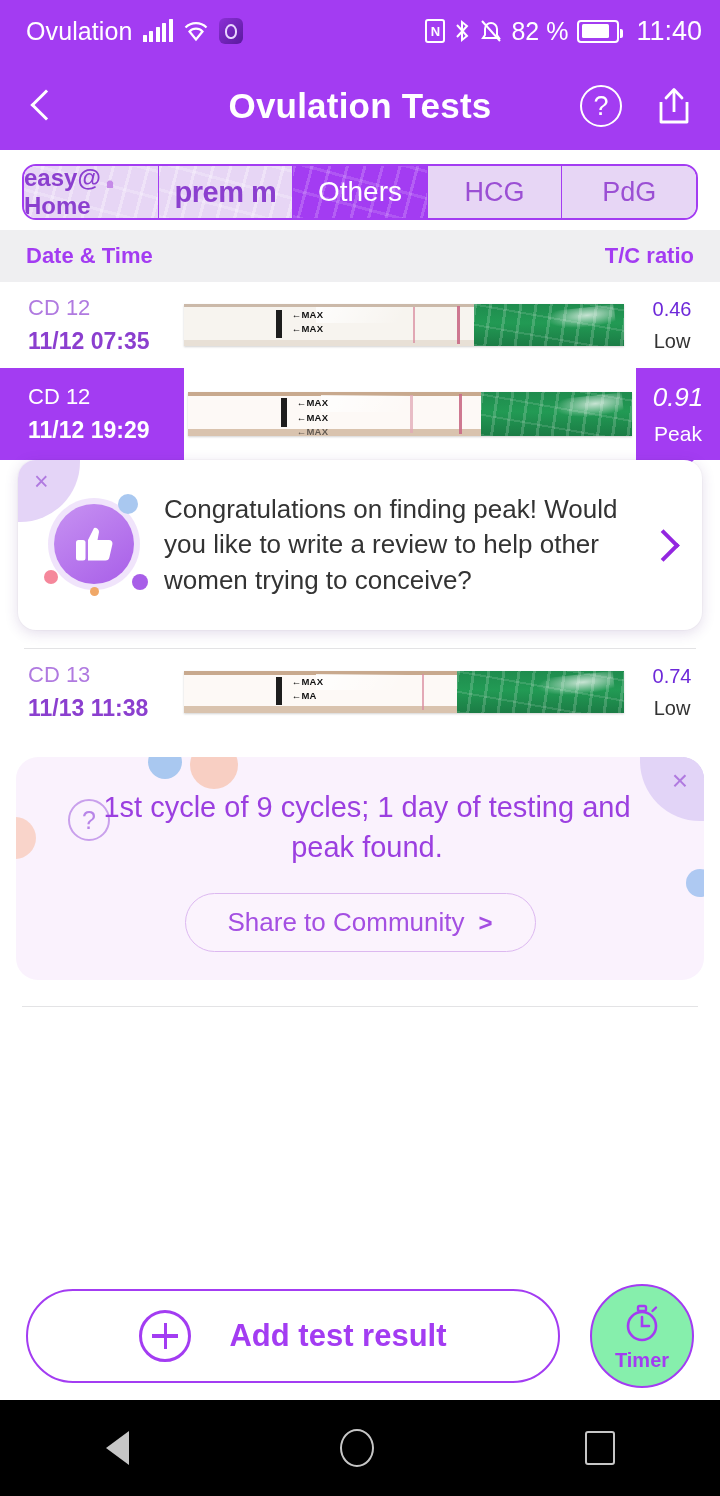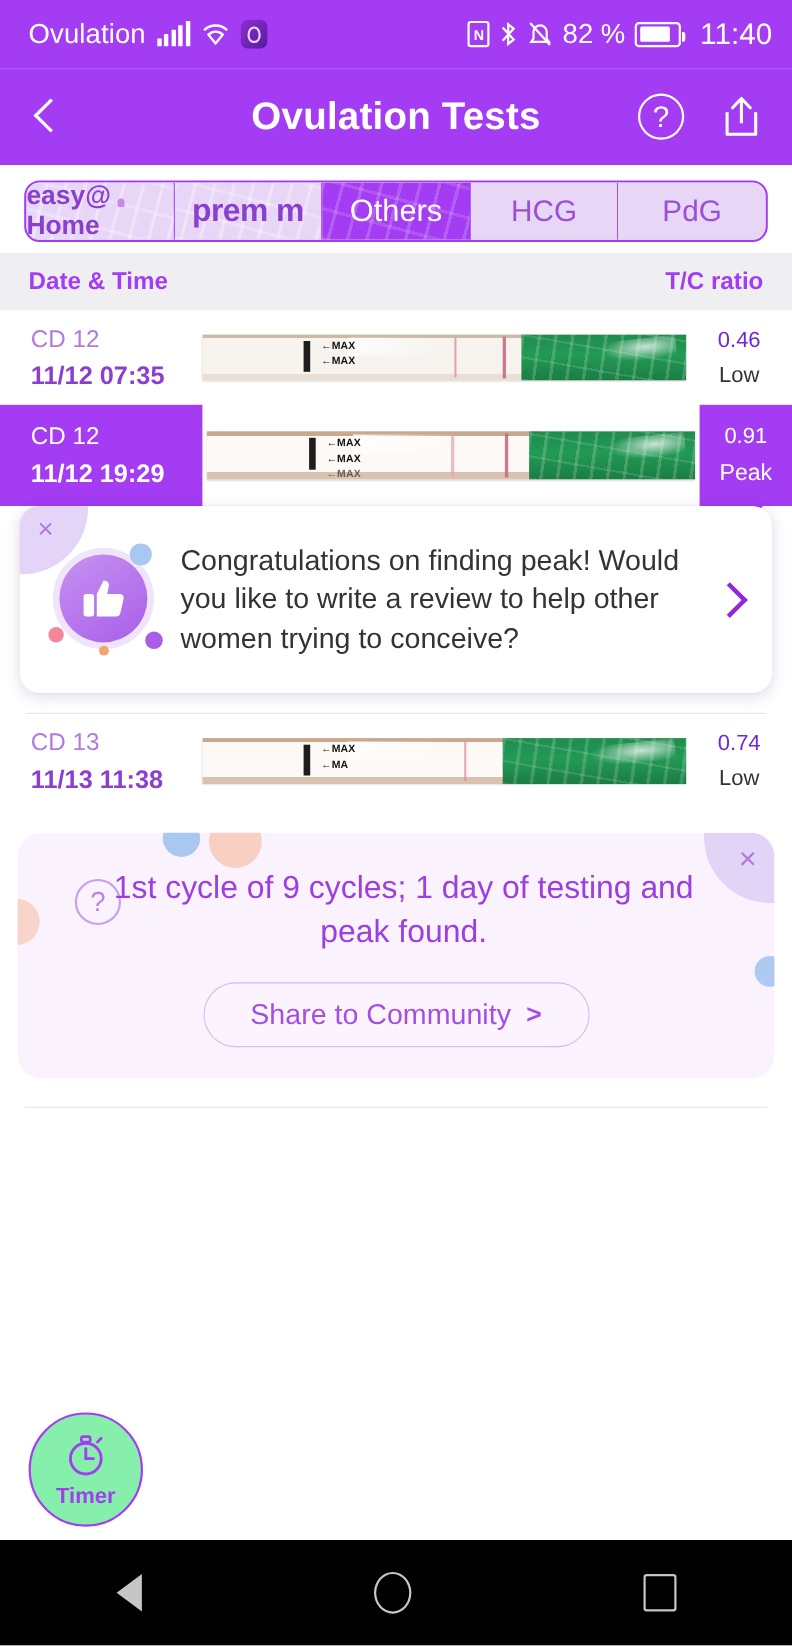--- a/index.html
+++ b/index.html
@@ -181,21 +181,21 @@
   }
 
   .ratio-cell {
     width: 96px; flex-shrink: 0; text-align: center;
     display:flex; flex-direction:column; align-items:center; justify-content:center;
     height: 100%;
   }
   .row.peak .ratio-cell { background:#a33cf2; width: 84px; position: relative; }
   .ratio { font-size: 20px; color: #6d28d9; margin-bottom: 9px; }
   .level { font-size: 20px; color: #333; }
-  .row.peak .ratio { color:#fff; font-size:20px; }
+  .row.peak .ratio { color:#fff; font-size:26px;font-style:italic; }
   .row.peak .level { color:#fff; font-size:21px; }
   .peak-pointer {
     position: absolute; left: 50%; transform: translateX(-50%);
     bottom: -15px; width: 0; height: 0;
     border-left: 17px solid transparent; border-right: 17px solid transparent;
     border-top: 16px solid #a33cf2;
   }
   .divider { height: 1px; background: #e3e3e5; margin: 0 24px; }
 
   
@@ -522,20 +522,24 @@
   <div class="sm-text">1st cycle of 9 cycles; 1 day of testing and peak found.</div>
   <div class="sm-btn">
     <span>Share to Community</span>
     <span class="gt">&gt;</span>
   </div>
 </div>
 
 <div class="bottom-rule"></div>
 
 <div class="actionbar">
+  <div class="add-btn">
+    <span class="plus-ico"></span>
+    <span class="add-label">Add test result</span>
+  </div>
   <div class="timer-btn">
     <svg viewBox="0 0 42 44">
       <circle cx="21" cy="25" r="14" fill="none" stroke="#a33cf2" stroke-width="2.6"></circle>
       <path d="M21 16 V25 H28" fill="none" stroke="#a33cf2" stroke-width="2.6" stroke-linecap="round"></path>
       <rect x="17" y="5" width="8" height="5" rx="1.6" fill="none" stroke="#a33cf2" stroke-width="2.4"></rect>
       <path d="M31.5 10 L35 6.5" stroke="#a33cf2" stroke-width="2.4" stroke-linecap="round"></path>
     </svg>
     <span class="timer-label">Timer</span>
   </div>
 </div>

